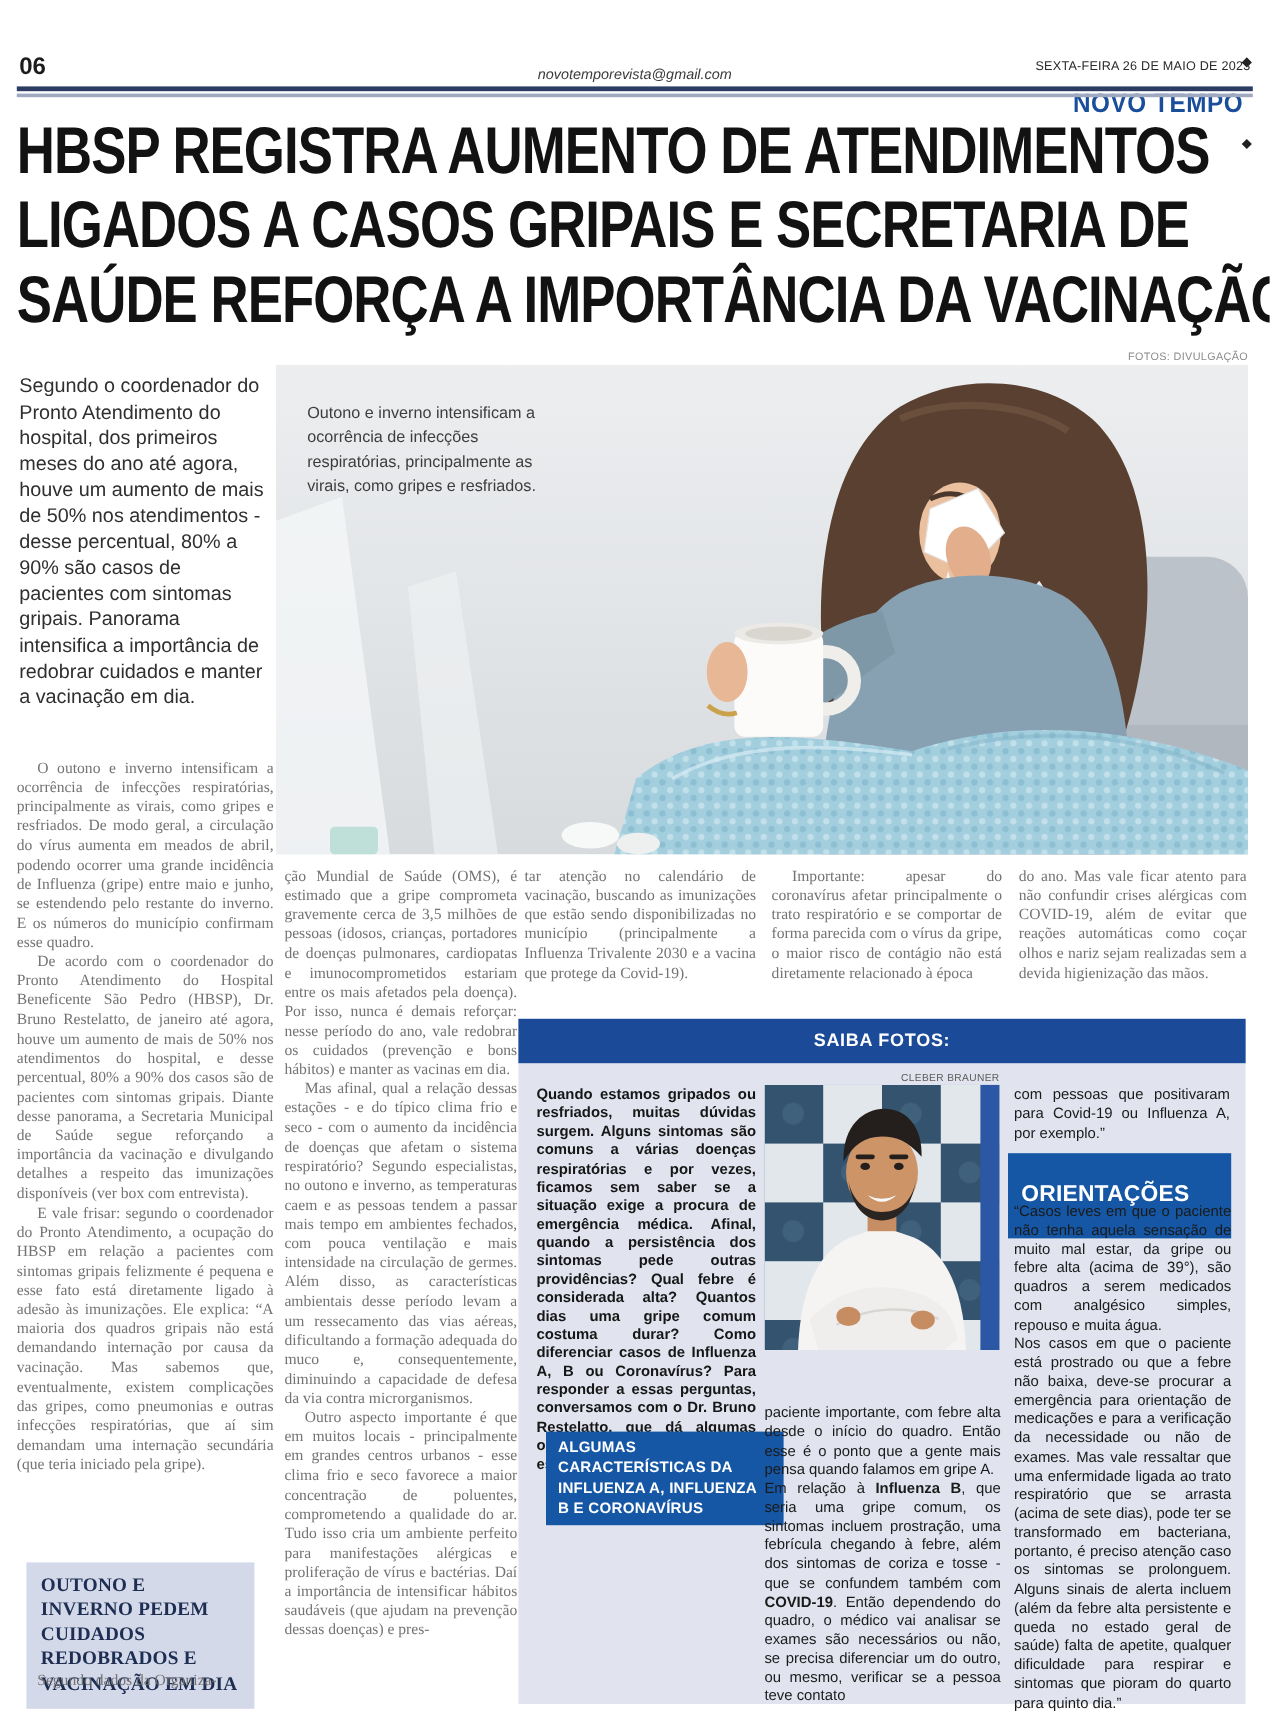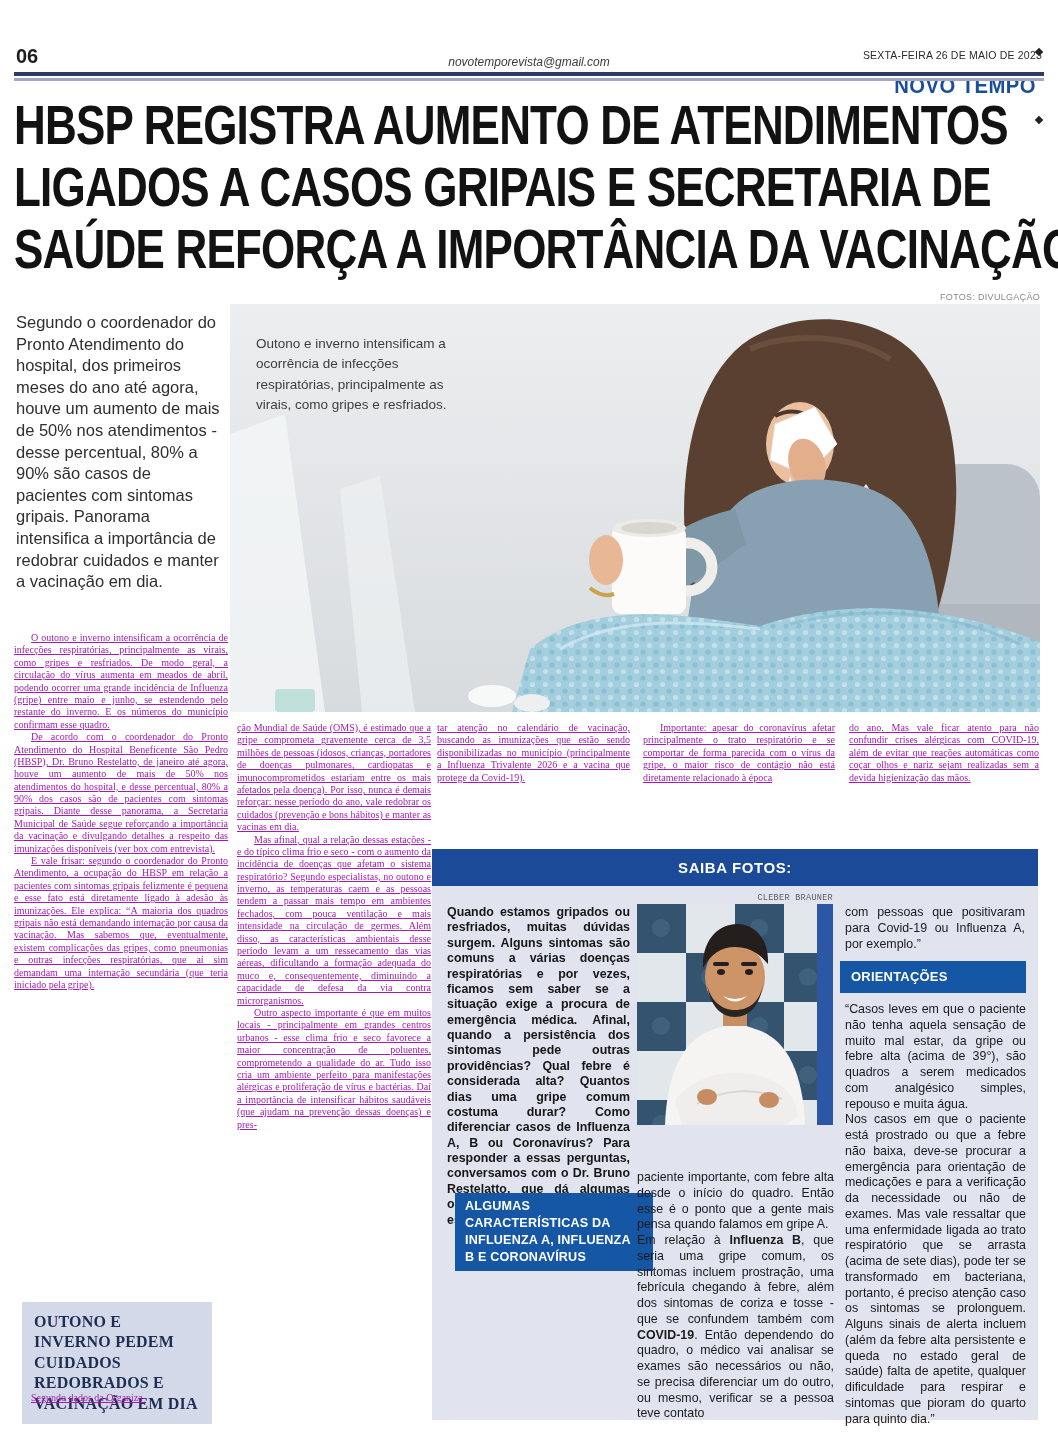--- a/index.html
+++ b/index.html
@@ -28,46 +28,46 @@
 
   
   .main-photo{left:230px;top:304px;width:810px;height:408px;}
   .main-photo svg{display:block;width:100%;height:100%;}
   .photo-caption{left:256px;top:334px;width:212px;font-size:13.5px;line-height:1.5;color:#3d3d3d;}
 
   
   .lede{left:16px;top:312px;width:206px;font-size:16.5px;line-height:1.31;color:#2f2f2f;}
 
   
-  .serif p{margin:0;font-family:"Liberation Serif",serif;font-size:10px;line-height:1.24;
-           text-align:justify;color:#a21caf;text-decoration:underline;}
+  .serif p{margin:0;font-family:"Liberation Serif",serif;font-size:13px;line-height:1.24;
+           text-align:justify;color:#737373;}
   .serif p.ind{text-indent:17px;}
   .c1{left:14px;top:632px;width:214px;height:666px;overflow:hidden;}
   .c2{left:237px;top:722px;width:194px;height:700px;overflow:hidden;}
   .c3{left:437px;top:722px;width:193px;height:120px;overflow:hidden;}
   .c4{left:643px;top:722px;width:192px;height:120px;overflow:hidden;}
   .c5{left:849px;top:722px;width:190px;height:120px;overflow:hidden;}
   .highlight-box{left:22px;top:1302px;width:190px;box-sizing:border-box;background:#d4d9ea;
                  padding:10px 12px;font-family:"Liberation Serif",serif;font-weight:bold;
                  font-size:16px;line-height:1.28;color:#1d2e52;letter-spacing:.2px;}
   .c1-end{left:14px;top:1392px;width:214px;}
 
   
   .saiba{left:432px;top:849px;width:606px;height:571px;background:#e1e4ef;}
   .saiba-header{height:37px;background:#1b4a98;color:#fff;text-align:center;
                 font-weight:bold;font-size:15px;line-height:37px;letter-spacing:.6px;}
   .saiba .sans{font-size:12.4px;line-height:1.27;text-align:justify;color:#1a1a1a;}
   .sm-credit{position:absolute;left:205px;top:44px;width:196px;text-align:right;
-             font-size:8.5px;color:#5c5c5c;letter-spacing:.3px;font-family:Liberation Mono, monospace;}
+             font-size:8.5px;color:#5c5c5c;letter-spacing:.3px;}
   .smA-intro{position:absolute;left:15px;top:56px;width:183px;font-weight:bold;
              font-size:12.4px;line-height:1.24;text-align:justify;color:#161616;}
   .sub-box{position:absolute;box-sizing:border-box;background:#1657a5;color:#fff;
            font-weight:bold;font-family:"Liberation Sans",sans-serif;letter-spacing:.2px;}
   .alg-box{left:23px;top:344px;width:198px;padding:5px 10px;font-size:12.6px;line-height:1.34;}
-  .ori-box{left:408px;top:112px;width:186px;padding:8px 11px;font-size:13px;line-height:1.2;}
+  .ori-box{left:408px;top:112px;width:186px;padding:24px 11px;font-size:19px;line-height:1.2;}
   .smA-quote{position:absolute;left:15px;top:434px;width:183px;}
   .doc-photo{position:absolute;left:205px;top:55px;width:196px;height:221px;}
   .doc-photo svg{display:block;width:100%;height:100%;}
   .doc-cap{position:absolute;left:205px;top:283px;width:198px;font-size:12.8px;
            line-height:1.3;color:#3a3a3a;}
   .smB-text{position:absolute;left:205px;top:321px;width:197px;}
   .smC-intro{position:absolute;left:413px;top:56px;width:180px;}
   .smC-text{position:absolute;left:413px;top:153px;width:181px;}
   .smA-quote b,.smB-text b{font-weight:bold;margin-top:27px;}
 </style>
@@ -148,21 +148,21 @@
 <div class="abs highlight-box">OUTONO E INVERNO PEDEM CUIDADOS REDOBRADOS E VACINAÇÃO EM DIA</div>
 <div class="abs serif c1-end">
   <p class="ind">Segundo dados da Organiza-</p>
 </div>
 <div class="abs serif c2">
   <p>ção Mundial de Saúde (OMS), é estimado que a gripe comprometa gravemente cerca de 3,5 milhões de pessoas (idosos, crianças, portadores de doenças pulmonares, cardiopatas e imunocomprometidos estariam entre os mais afetados pela doença). Por isso, nunca é demais reforçar: nesse período do ano, vale redobrar os cuidados (prevenção e bons hábitos) e manter as vacinas em dia.</p>
   <p class="ind">Mas afinal, qual a relação dessas estações - e do típico clima frio e seco - com o aumento da incidência de doenças que afetam o sistema respiratório? Segundo especialistas, no outono e inverno, as temperaturas caem e as pessoas tendem a passar mais tempo em ambientes fechados, com pouca ventilação e mais intensidade na circulação de germes. Além disso, as características ambientais desse período levam a um ressecamento das vias aéreas, dificultando a formação adequada do muco e, consequentemente, diminuindo a capacidade de defesa da via contra microrganismos.</p>
   <p class="ind">Outro aspecto importante é que em muitos locais - principalmente em grandes centros urbanos - esse clima frio e seco favorece a maior concentração de poluentes, comprometendo a qualidade do ar. Tudo isso cria um ambiente perfeito para manifestações alérgicas e proliferação de vírus e bactérias. Daí a importância de intensificar hábitos saudáveis (que ajudam na prevenção dessas doenças) e pres-</p>
 </div>
 <div class="abs serif c3">
-  <p>tar atenção no calendário de vacinação, buscando as imunizações que estão sendo disponibilizadas no município (principalmente a Influenza Trivalente 2026 e a vacina que protege da Covid-19).</p>
+  <p>tar atenção no calendário de vacinação, buscando as imunizações que estão sendo disponibilizadas no município (principalmente a Influenza Trivalente 2030 e a vacina que protege da Covid-19).</p>
 </div>
 <div class="abs serif c4">
   <p class="ind">Importante: apesar do coronavírus afetar principalmente o trato respiratório e se comportar de forma parecida com o vírus da gripe, o maior risco de contágio não está diretamente relacionado à época</p>
 </div>
 <div class="abs serif c5">
   <p>do ano. Mas vale ficar atento para não confundir crises alérgicas com COVID-19, além de evitar que reações automáticas como coçar olhos e nariz sejam realizadas sem a devida higienização das mãos.</p>
 </div>
 
 <div class="abs saiba">
   <div class="saiba-header">SAIBA FOTOS:</div>

